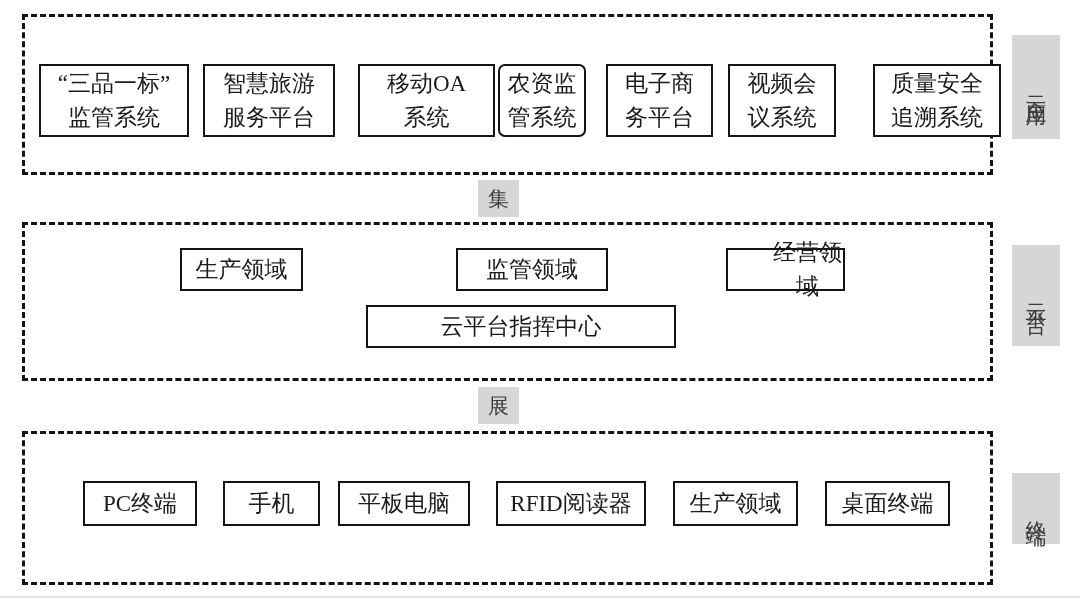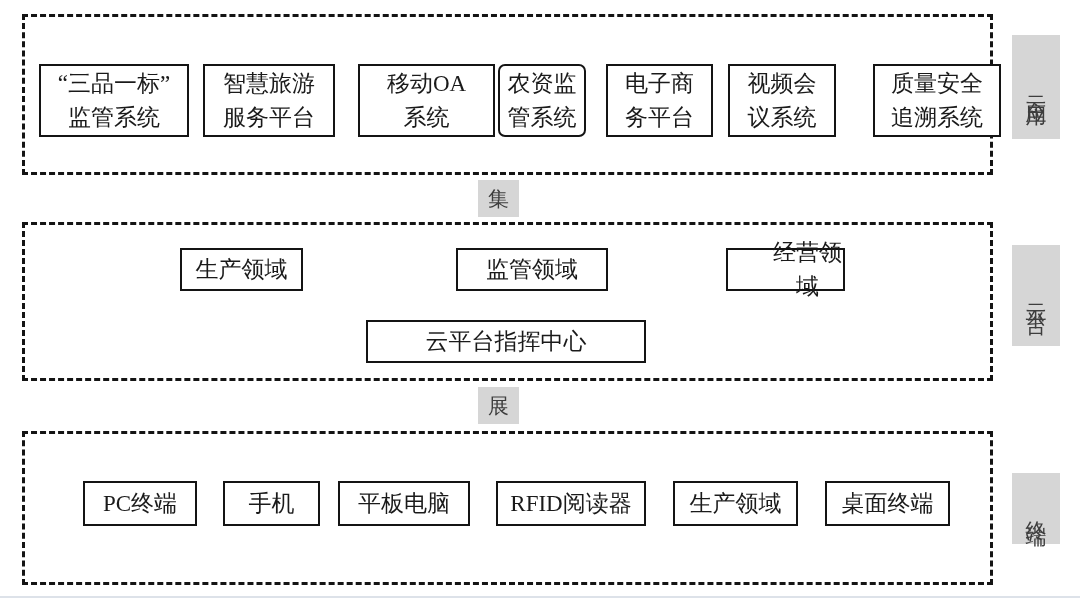--- a/index.html
+++ b/index.html
@@ -110,21 +110,21 @@
     <div class="box app-box" style="left:828px; width:128px;margin-left:20px;">质量安全
 追溯系统</div>
   </section>
 
   <div class="connector connector-ji">集</div>
 
   <section class="layer layer-platform">
     <div class="box domain-box" style="left:155px; top:23px; width:123px;">生产领域</div>
     <div class="box domain-box" style="left:431px; top:23px; width:152px;">监管领域</div>
     <div class="box domain-box" style="left:701px; top:23px; width:119px;padding-left:44px;">经营领域</div>
-    <div class="box center-box" style="left:341px; top:95px; width:280px;">云平台指挥中心</div>
+    <div class="box center-box" style="left:341px; top:80px; width:310px;">云平台指挥中心</div>
   </section>
 
   <div class="connector connector-zhan">展</div>
 
   <section class="layer layer-terminal">
     <div class="box term-box" style="left:58px;  width:114px;">PC终端</div>
     <div class="box term-box" style="left:198px; width:97px;">手机</div>
     <div class="box term-box" style="left:313px; width:132px;">平板电脑</div>
     <div class="box term-box" style="left:471px; width:150px;">RFID阅读器</div>
     <div class="box term-box" style="left:648px; width:125px;">生产领域</div>

